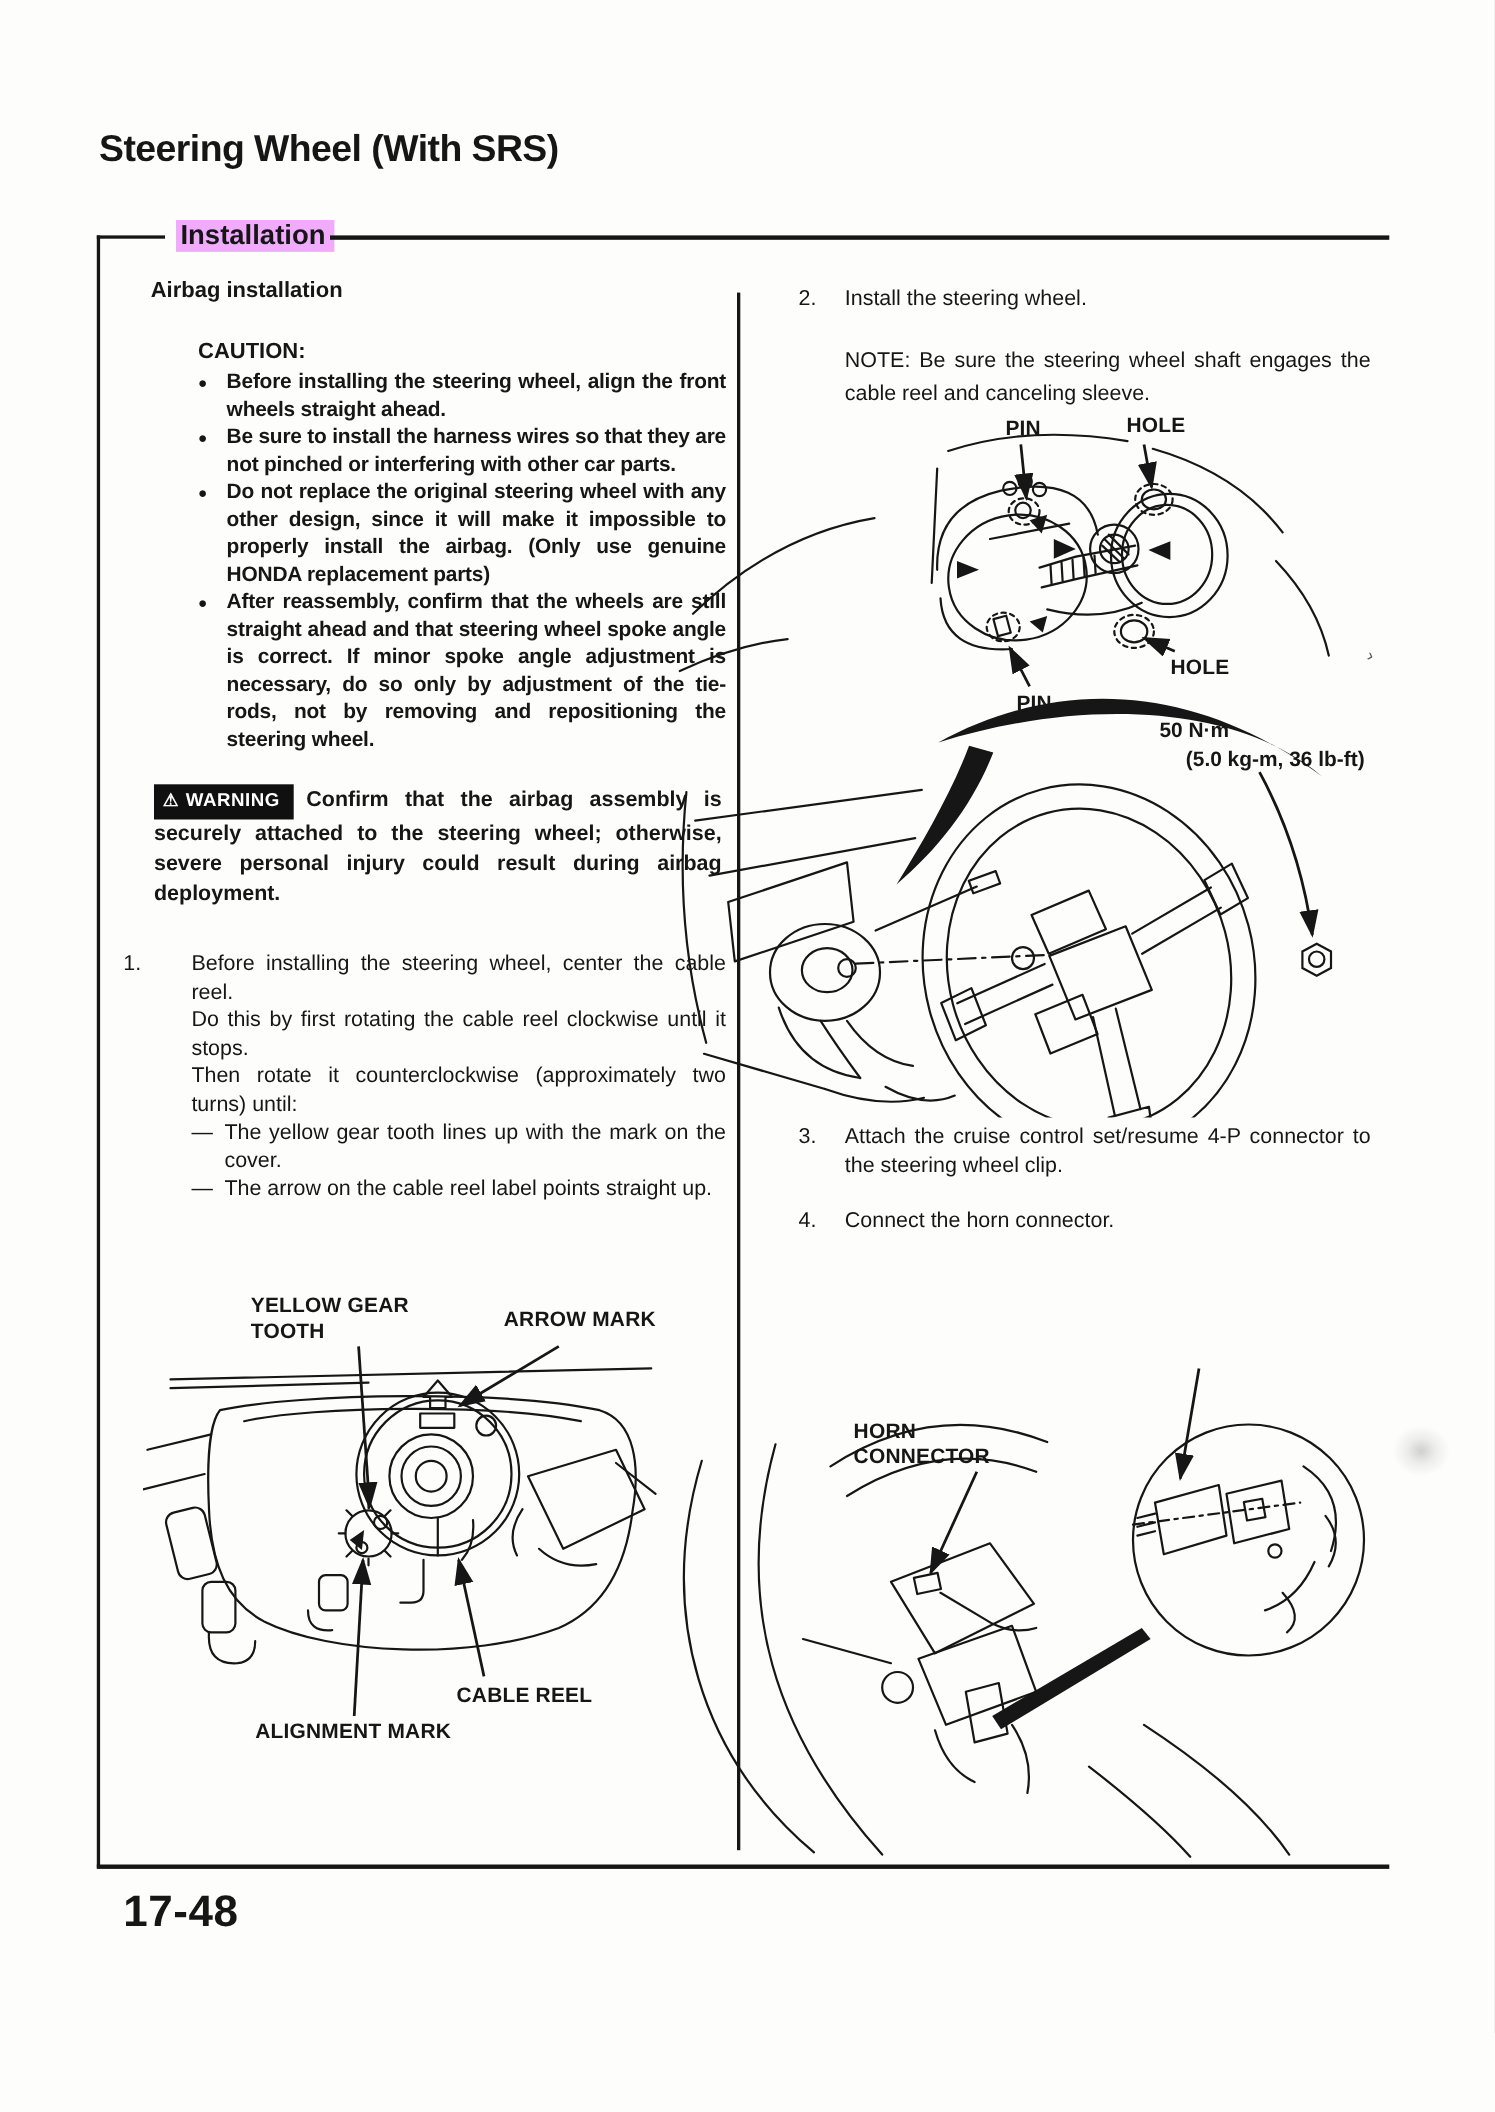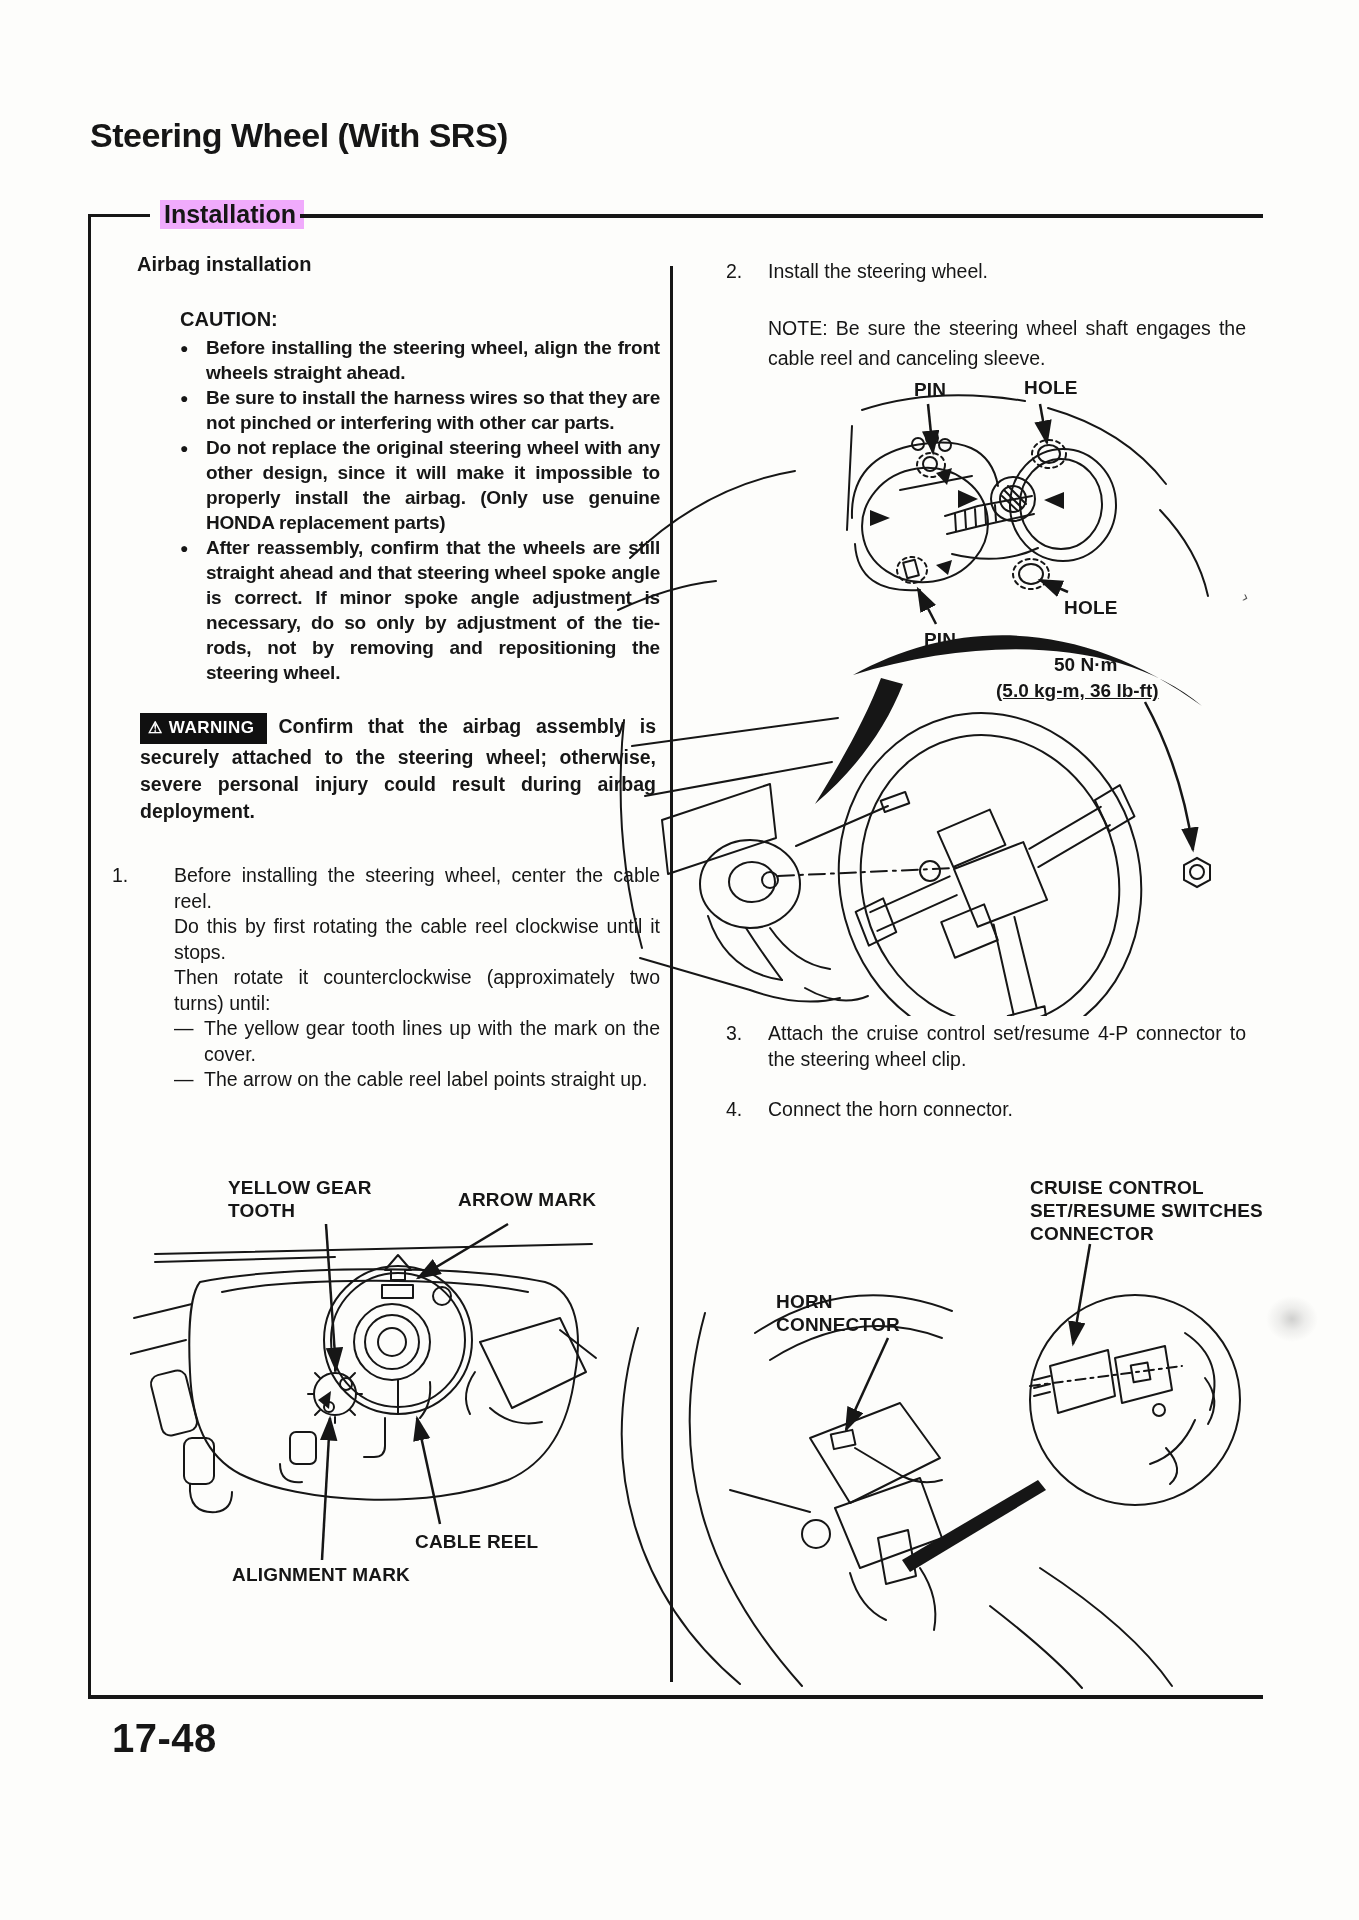--- a/index.html
+++ b/index.html
@@ -180,21 +180,21 @@
     <div class="stepbody">Install the steering wheel.</div>
   </div>
 
   <div class="rnote" style="left:768px; top:313px; width:478px;">NOTE: Be sure the steering wheel shaft engages the cable reel and canceling sleeve.</div>
 
   <div class="dlabel" style="left:914px; top:378px;">PIN</div>
   <div class="dlabel" style="left:1024px; top:376px;">HOLE</div>
   <div class="dlabel" style="left:1064px; top:596px;">HOLE</div>
   <div class="dlabel" style="left:924px; top:628px;">PIN</div>
   <div class="torq" style="left:1054px; top:654px;">50 N·m</div>
-  <div class="torq" style="left:996px; top:680px;text-decoration:underline;">(5.0 kg-m, 36 lb-ft)</div>
+  <div class="torq" style="left:1078px; top:680px;">(5.0 kg-m, 36 lb-ft)</div>
 
   <svg class="art" style="left:600px; top:368px;" width="680" height="648" viewBox="0 0 680 648">
     <defs>
       <marker id="mA" markerWidth="11" markerHeight="9" refX="9" refY="3.5" orient="auto">
         <path d="M0,0 L10,3.5 L0,7 Z" fill="#161616"></path>
       </marker>
     </defs>
     <g stroke="#161616" stroke-width="2" fill="none" stroke-linecap="round" stroke-linejoin="round">
 
       <path d="M30,190 Q105,118 195,103"></path>
@@ -299,21 +299,20 @@
   <div class="rstep" style="left:726px; top:1020px; width:520px;">
     <div class="stepnum">3.</div>
     <div class="stepbody" style="text-align:justify;">Attach the cruise control set/resume 4-P connector to the steering wheel clip.</div>
   </div>
 
   <div class="rstep" style="left:726px; top:1096px; width:520px;">
     <div class="stepnum">4.</div>
     <div class="stepbody">Connect the horn connector.</div>
   </div>
 
-  <div class="dlabel" style="left:1030px; top:1176px; width:240px;">CRUISE CONTROL SET/RESUME SWITCHES CONNECTOR</div>
   <div class="dlabel" style="left:776px; top:1290px; width:150px;">HORN CONNECTOR</div>
 
   <svg class="art" style="left:610px; top:1238px;" width="660" height="452" viewBox="0 0 660 452">
     <defs>
       <marker id="mC" markerWidth="11" markerHeight="9" refX="9" refY="3.5" orient="auto">
         <path d="M0,0 L10,3.5 L0,7 Z" fill="#161616"></path>
       </marker>
     </defs>
     <g stroke="#161616" stroke-width="2" fill="none" stroke-linecap="round" stroke-linejoin="round">
 

